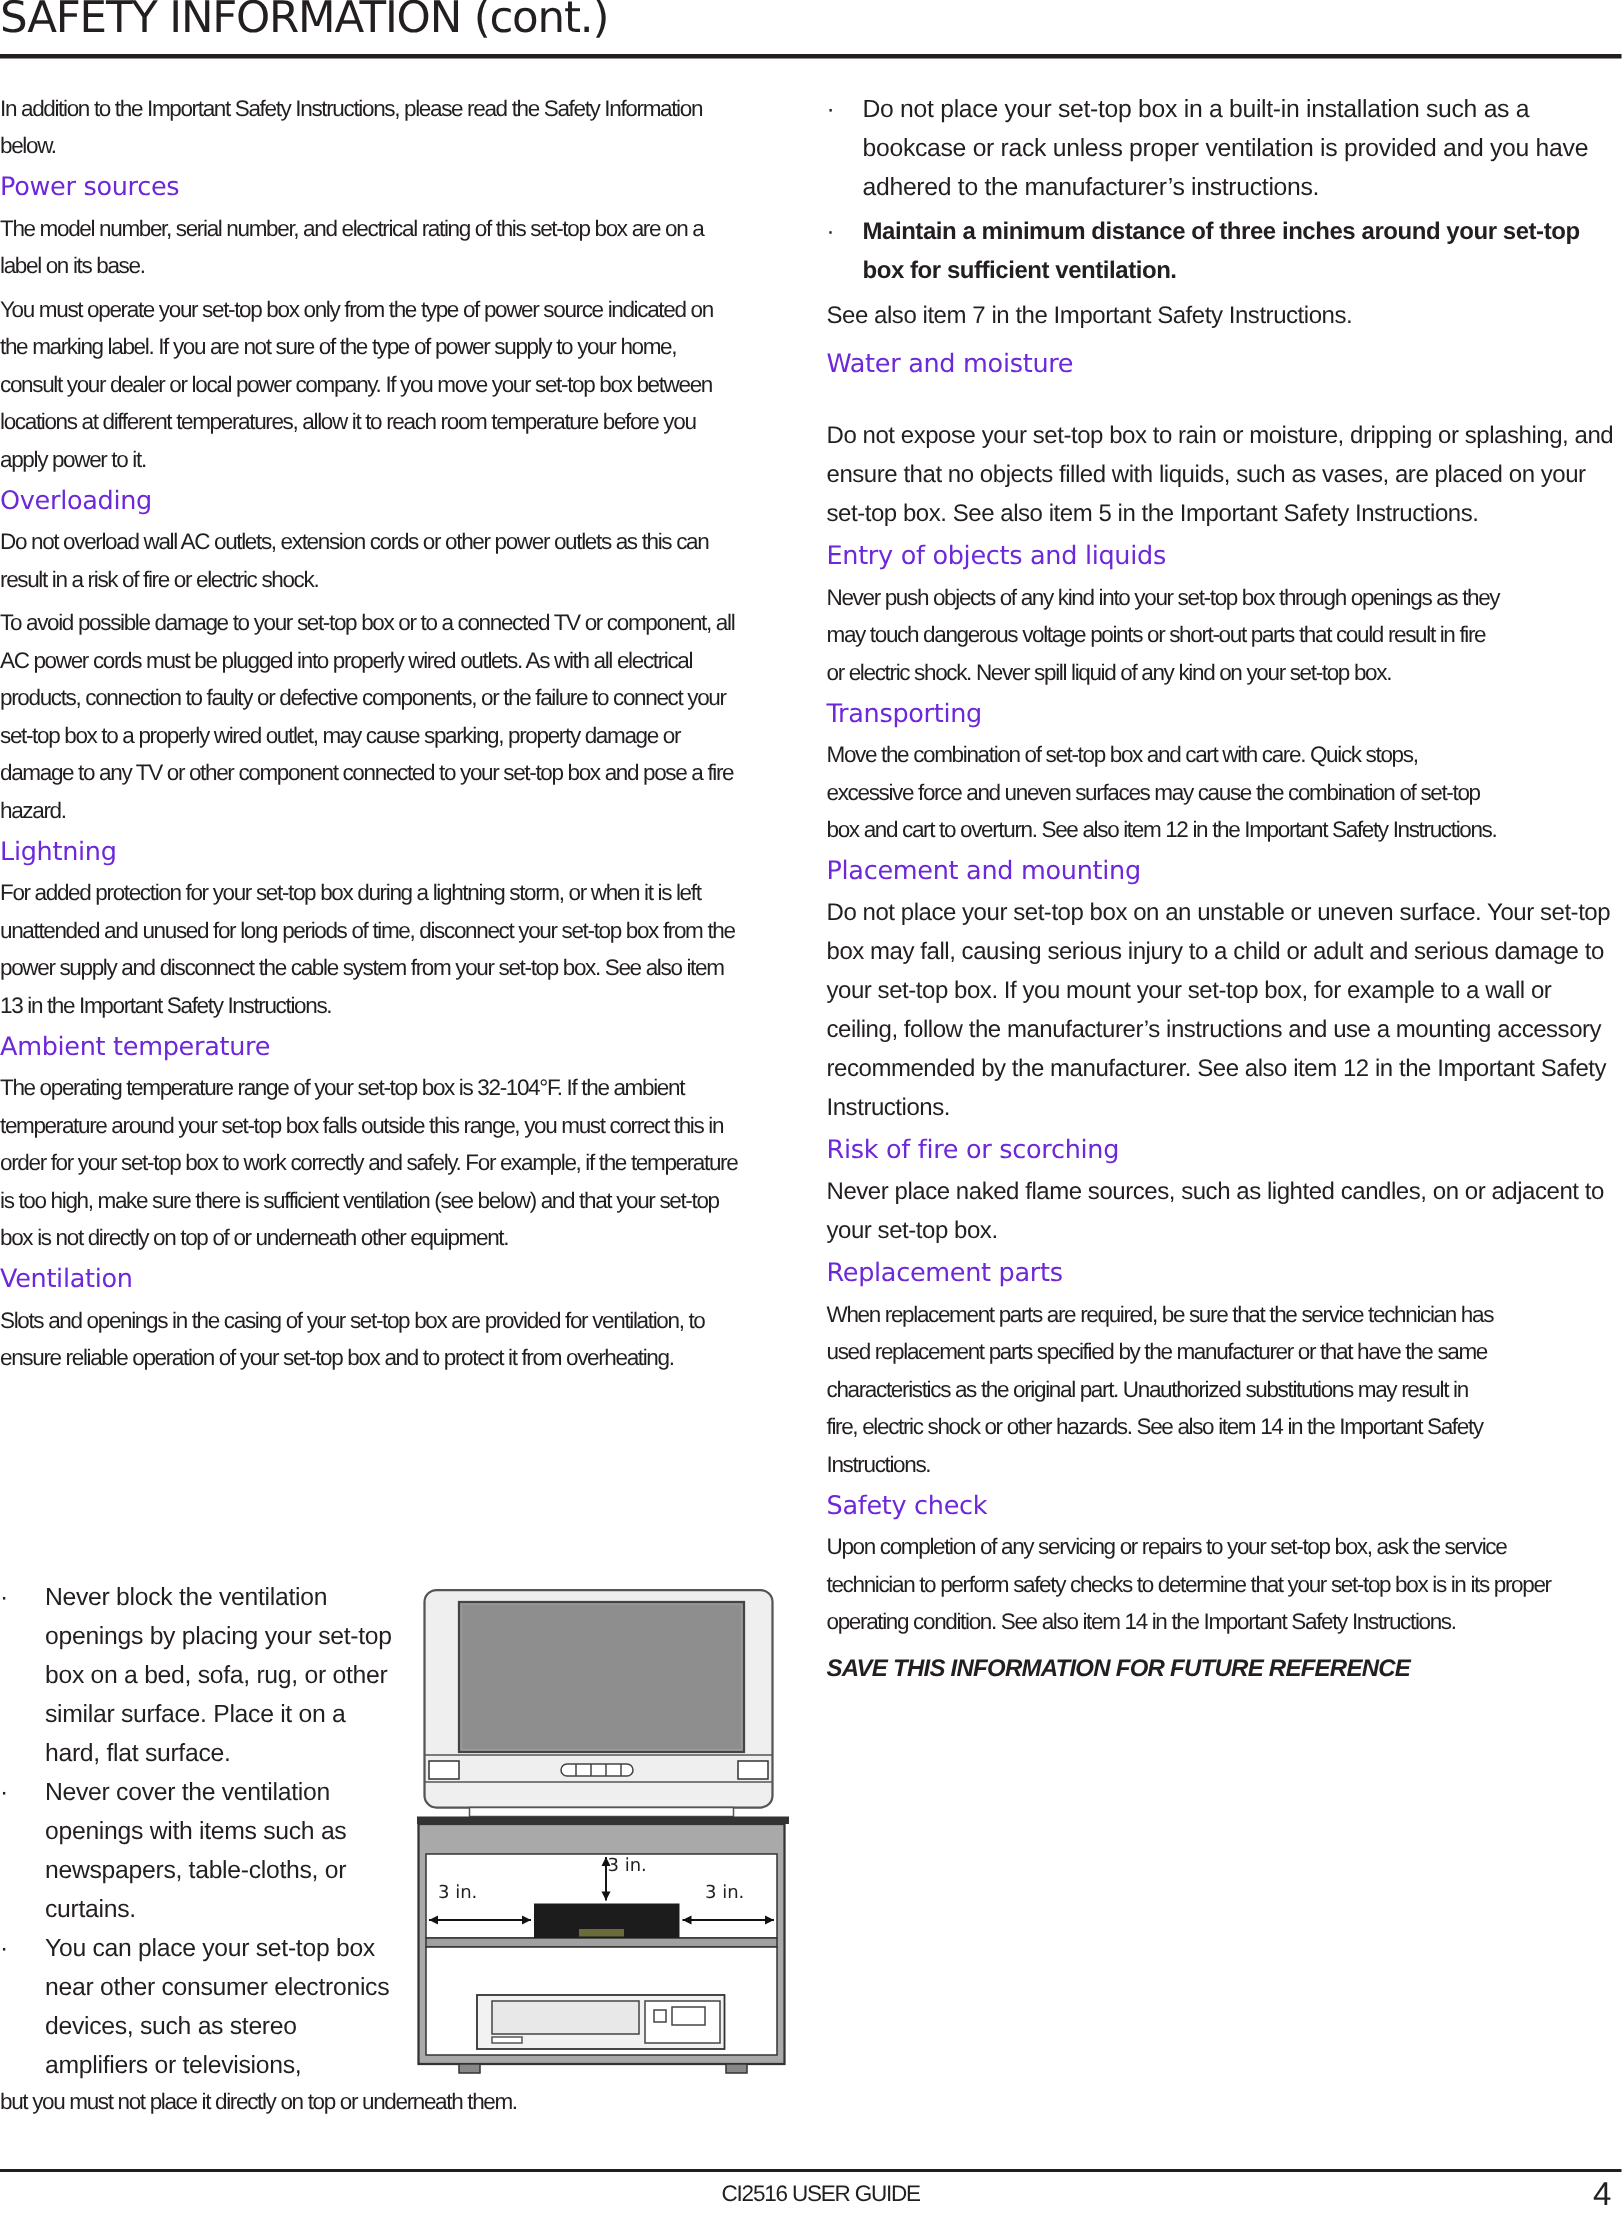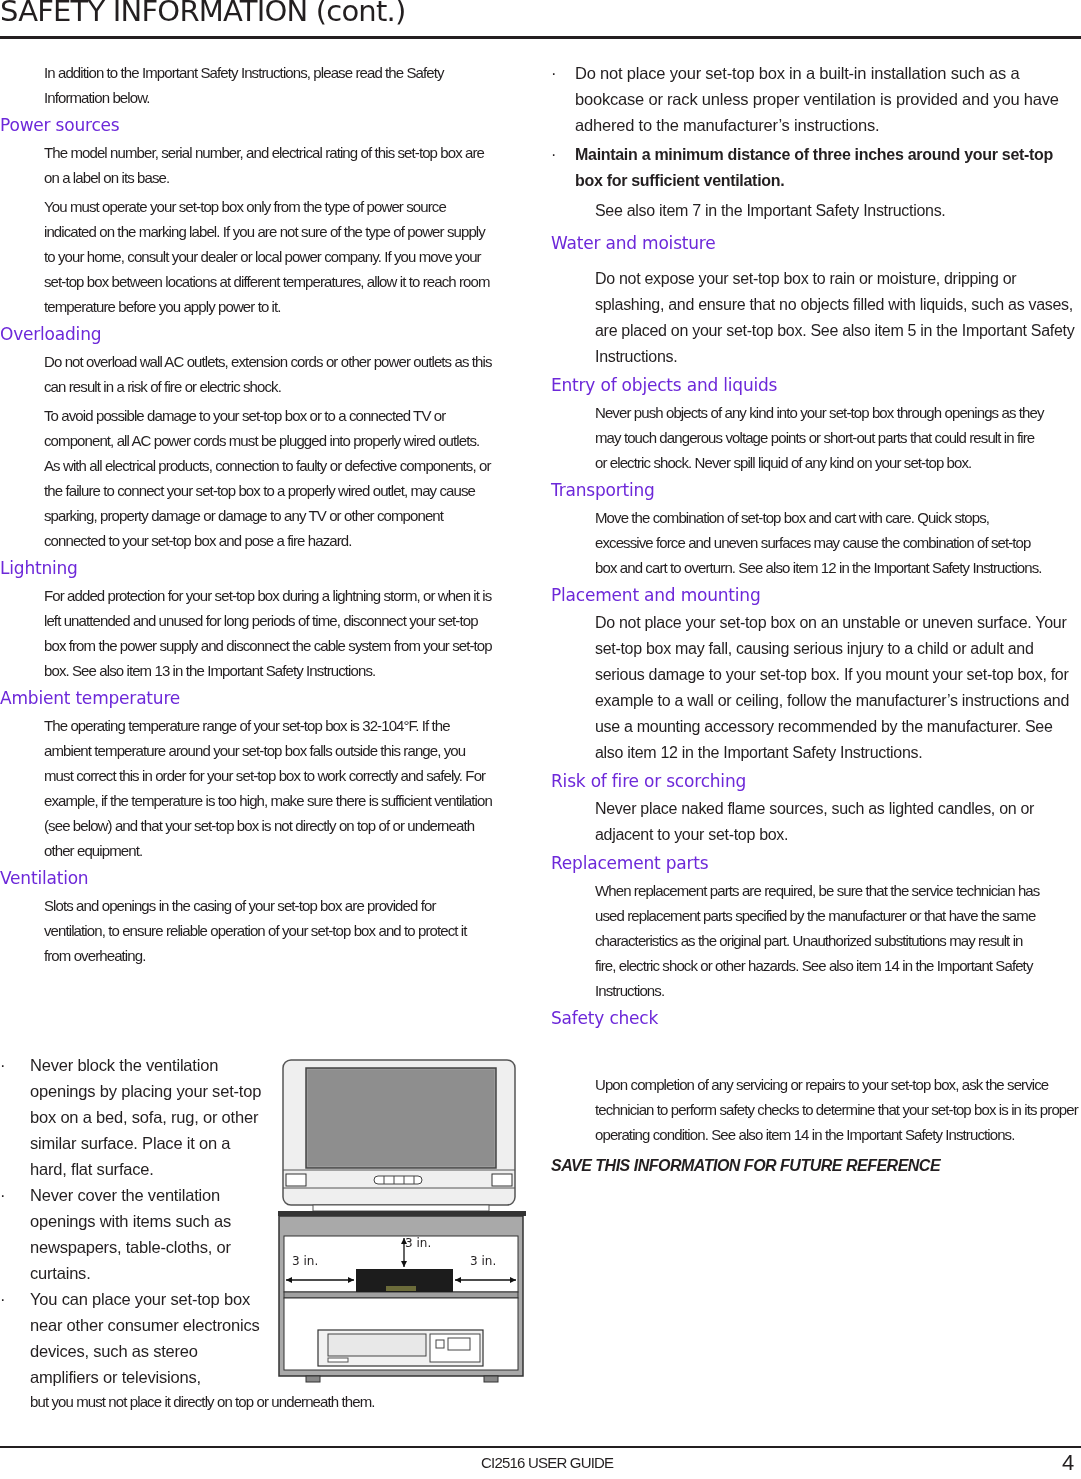--- a/index.html
+++ b/index.html
@@ -16,36 +16,36 @@
   }
   .top-rule { position: absolute; left: 0; top: 36px; width: 1081px; height: 3px; background: #231f20; }
   .bottom-rule { position: absolute; left: 0; top: 1446px; width: 1081px; height: 2px; background: #231f20; }
   .footer-text { position: absolute; left: 481px; top: 1454px; font-size: 15px; letter-spacing: -0.8px; text-align: right; }
   .page-number { position: absolute; left: 1062px; top: 1450px; font-size: 22px; }
 
   .col { position: absolute; top: 60px; }
   .col-left { left: 0; width: 492px; }
   .col-right { left: 551px; width: 530px; }
 
-  .p { margin: 0; font-size: 16px; line-height: 26px; letter-spacing: -0.3px; padding-left: 44px; }
+  .p { margin: 0; font-size: 16px; line-height: 26px; letter-spacing: -0.3px; }
   .p.cond { font-size: 15px; letter-spacing: -0.9px; line-height: 25px; }
   .h {
     margin: 0; font-family: "DejaVu Sans", sans-serif;
     font-size: 17px; line-height: 30px; letter-spacing: -0.2px; color: #6d28d9;
   }
   .gap { height: 4px; }
 
   .bullets { margin: 4px 0 0 0; padding: 0; list-style: none; }
   .bullet { position: relative; padding-left: 30px; font-size: 16.5px; line-height: 26px; letter-spacing: -0.2px; }
   .bullet .dot { position: absolute; left: 0; top: 0; }
   .bullet.narrow { width: 240px; }
   .bullet.bold { font-weight: bold; font-size: 16px; letter-spacing: -0.3px; }
   .right-bullet { padding-left: 24px; }
   .right-bullet .dot { left: 0; }
-  .last-line { font-size: 15px; letter-spacing: -0.9px; line-height: 24px; padding-left: 30px; white-space: nowrap; }
+  .last-line { font-size: 15px; letter-spacing: -0.9px; line-height: 24px; white-space: nowrap; }
 
   .save { font-style: italic; font-weight: bold; font-size: 16px; letter-spacing: -0.5px; margin-top: 10px; }
 
   .diagram { position: absolute; left: 278px; top: 1058px; width: 248px; height: 330px; text-align: center; }
   .diag-label { position: absolute; font-family: "DejaVu Sans", sans-serif; font-size: 12px; color: #231f20; }
 </style>
 </head>
 <body>
 
 <div class="page-title">SAFETY INFORMATION (cont.)</div>
@@ -149,38 +149,38 @@
       <span>Do not place your set-top box in a built-in installation such as a bookcase or rack unless proper ventilation is provided and you have adhered to the manufacturer’s instructions.</span>
     </li>
     <li class="bullet right-bullet bold" style="margin-top:4px;">
       <span class="dot" style="font-weight:normal;">·</span>
       <span>Maintain a minimum distance of three inches around your set-top box for sufficient ventilation.</span>
     </li>
   </ul>
   <p class="p" style="margin-top:4px;">See also item 7 in the Important Safety Instructions.</p>
 
   <div class="h" style="margin-top:4px;">Water and moisture</div>
-  <p class="p" style="margin-top:8px;">Do not expose your set-top box to rain or moisture, dripping or splashing, and ensure that no objects filled with liquids, such as vases, are placed on your set-top box. See also item 5 in the Important Safety Instructions.</p>
+  <p class="p" style="margin-top:20px;">Do not expose your set-top box to rain or moisture, dripping or splashing, and ensure that no objects filled with liquids, such as vases, are placed on your set-top box. See also item 5 in the Important Safety Instructions.</p>
 
   <div class="h">Entry of objects and liquids</div>
   <p class="p cond" style="width:450px;">Never push objects of any kind into your set-top box through openings as they may touch dangerous voltage points or short-out parts that could result in fire or electric shock. Never spill liquid of any kind on your set-top box.</p>
 
   <div class="h">Transporting</div>
   <p class="p cond" style="width:450px;">Move the combination of set-top box and cart with care. Quick stops, excessive force and uneven surfaces may cause the combination of set-top box and cart to overturn. See also item 12 in the Important Safety Instructions.</p>
 
   <div class="h">Placement and mounting</div>
   <p class="p">Do not place your set-top box on an unstable or uneven surface. Your set-top box may fall, causing serious injury to a child or adult and serious damage to your set-top box. If you mount your set-top box, for example to a wall or ceiling, follow the manufacturer’s instructions and use a mounting accessory recommended by the manufacturer. See also item 12 in the Important Safety Instructions.</p>
 
   <div class="h">Risk of fire or scorching</div>
   <p class="p">Never place naked flame sources, such as lighted candles, on or adjacent to your set-top box.</p>
 
   <div class="h">Replacement parts</div>
   <p class="p cond" style="width:450px;">When replacement parts are required, be sure that the service technician has used replacement parts specified by the manufacturer or that have the same characteristics as the original part. Unauthorized substitutions may result in fire, electric shock or other hazards. See also item 14 in the Important Safety Instructions.</p>
 
   <div class="h">Safety check</div>
-  <p class="p cond" style="width:500px;margin-top:39px;">Upon completion of any servicing or repairs to your set-top box, ask the service technician to perform safety checks to determine that your set-top box is in its proper operating condition. See also item 14 in the Important Safety Instructions.</p>
+  <p class="p cond" style="width:500px;">Upon completion of any servicing or repairs to your set-top box, ask the service technician to perform safety checks to determine that your set-top box is in its proper operating condition. See also item 14 in the Important Safety Instructions.</p>
 
   <p class="save">SAVE THIS INFORMATION FOR FUTURE REFERENCE</p>
 </div>
 
 <div class="bottom-rule"></div>
 <div class="footer-text">CI2516 USER GUIDE</div>
 <div class="page-number">4</div>
 
 </body></html>

